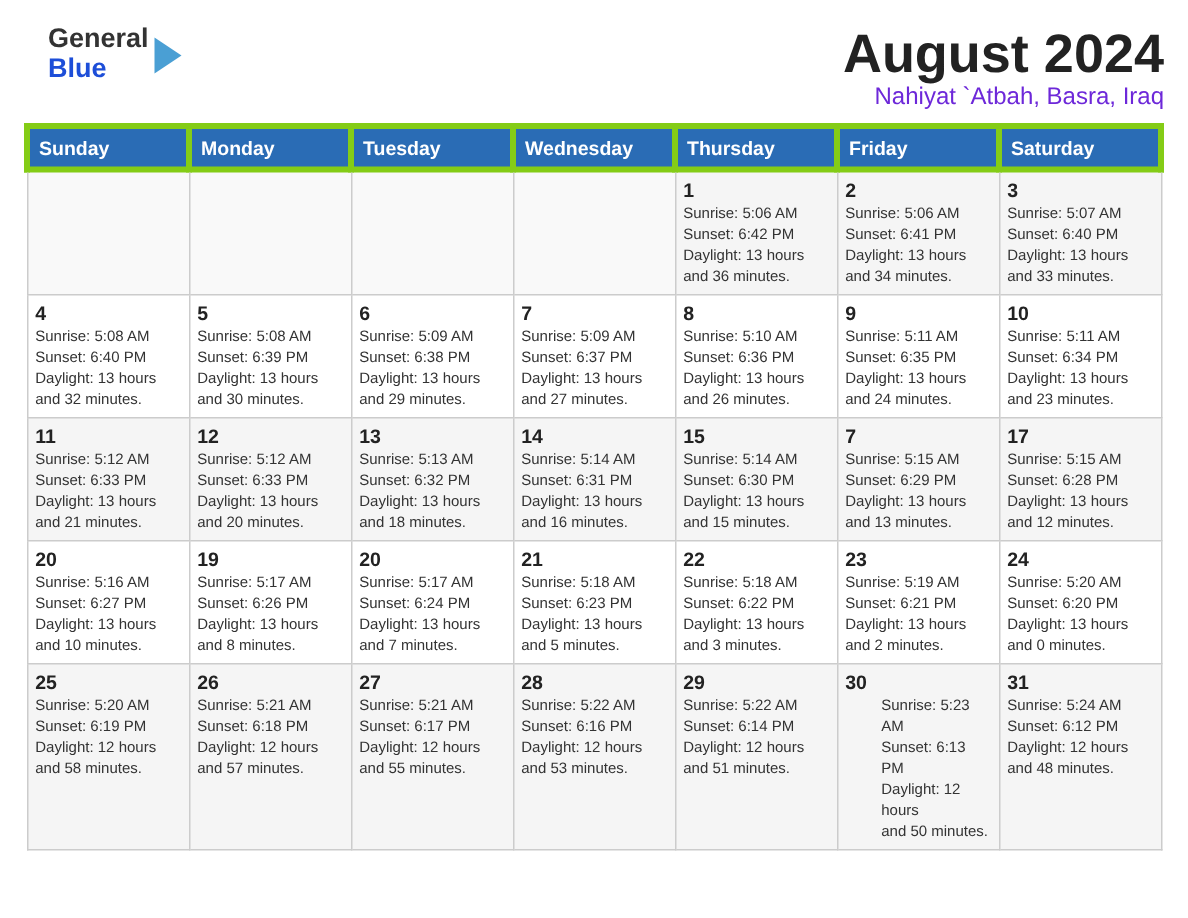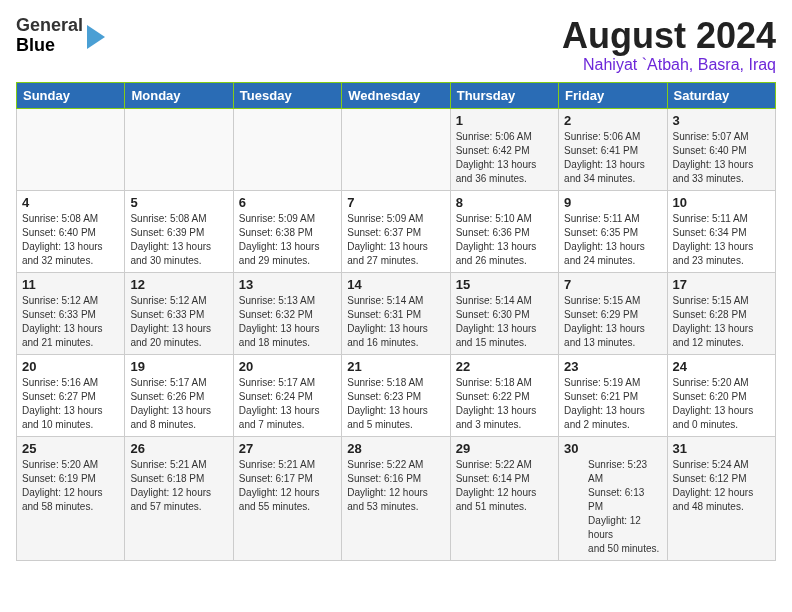--- a/index.html
+++ b/index.html
@@ -19,23 +19,24 @@
     .logo {
       display: flex;
       align-items: center;
       gap: 4px;
     }
     .logo-text {
       font-size: 18px;
       font-weight: bold;
       color: #333;
       line-height: 1.1;
+      margin-left: 16px;
     }
     .logo-text .general { display: block; }
-    .logo-text .blue { display: block; color: #000000; }
+    .logo-text .blue { display: block; color: #1d4ed8; }
     .logo-arrow {
       width: 0; height: 0;
       border-top: 12px solid transparent;
       border-bottom: 12px solid transparent;
       border-left: 18px solid #4a9fd4;
       margin-top: 2px;
     }
     .title-block {
       text-align: right;
     }
@@ -54,21 +55,21 @@
       border-collapse: collapse;
       font-size: 11px;
     }
     .calendar th {
       background: #2a6cb5;
       color: #fff;
       text-align: left;
       padding: 5px 6px;
       font-size: 13px;
       font-weight: bold;
-      border: 1px solid #84cc16;
+      border: 4px solid #84cc16;
     }
     .calendar td {
       border: 1px solid #ccc;
       vertical-align: top;
       padding: 4px 5px;
       width: calc(100% / 7);
       min-height: 80px;
       background: #fff;
     }
     .calendar tr:nth-child(odd) td {

